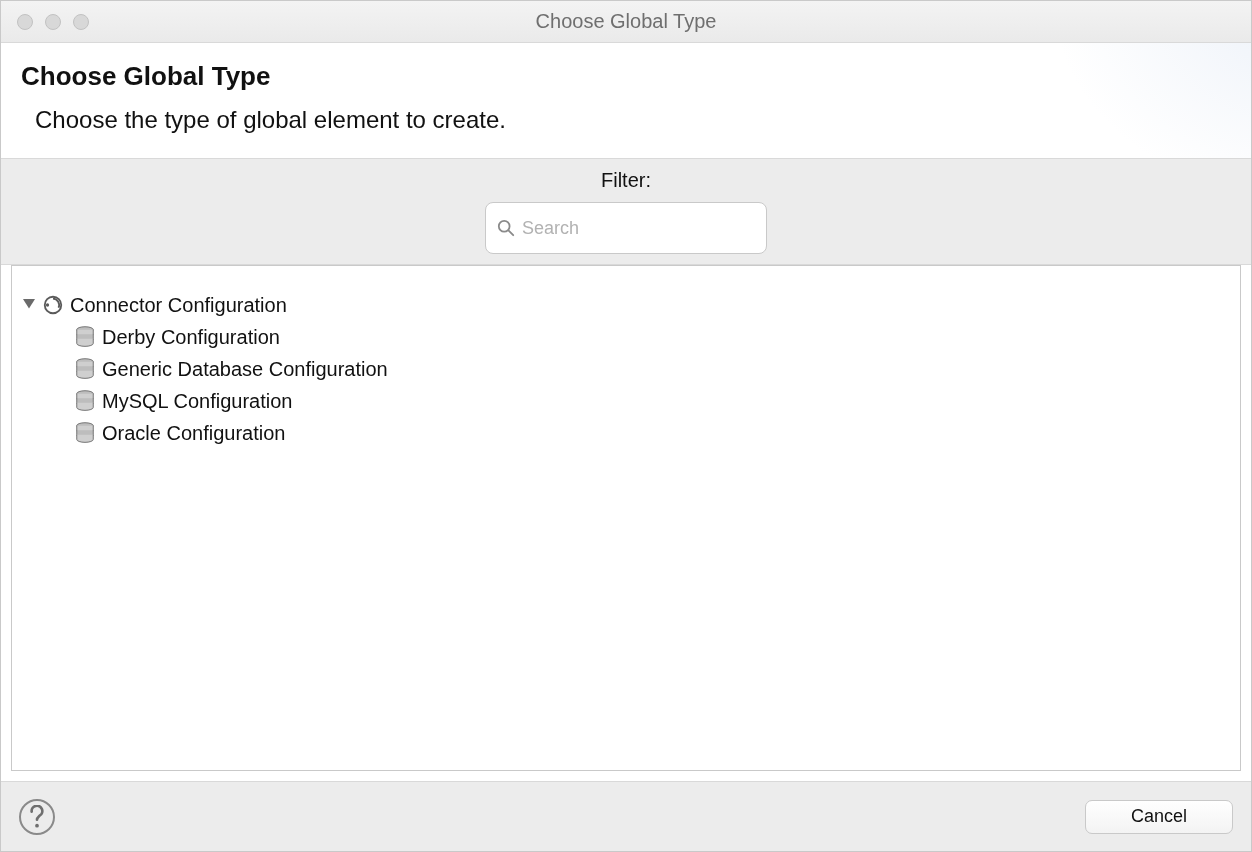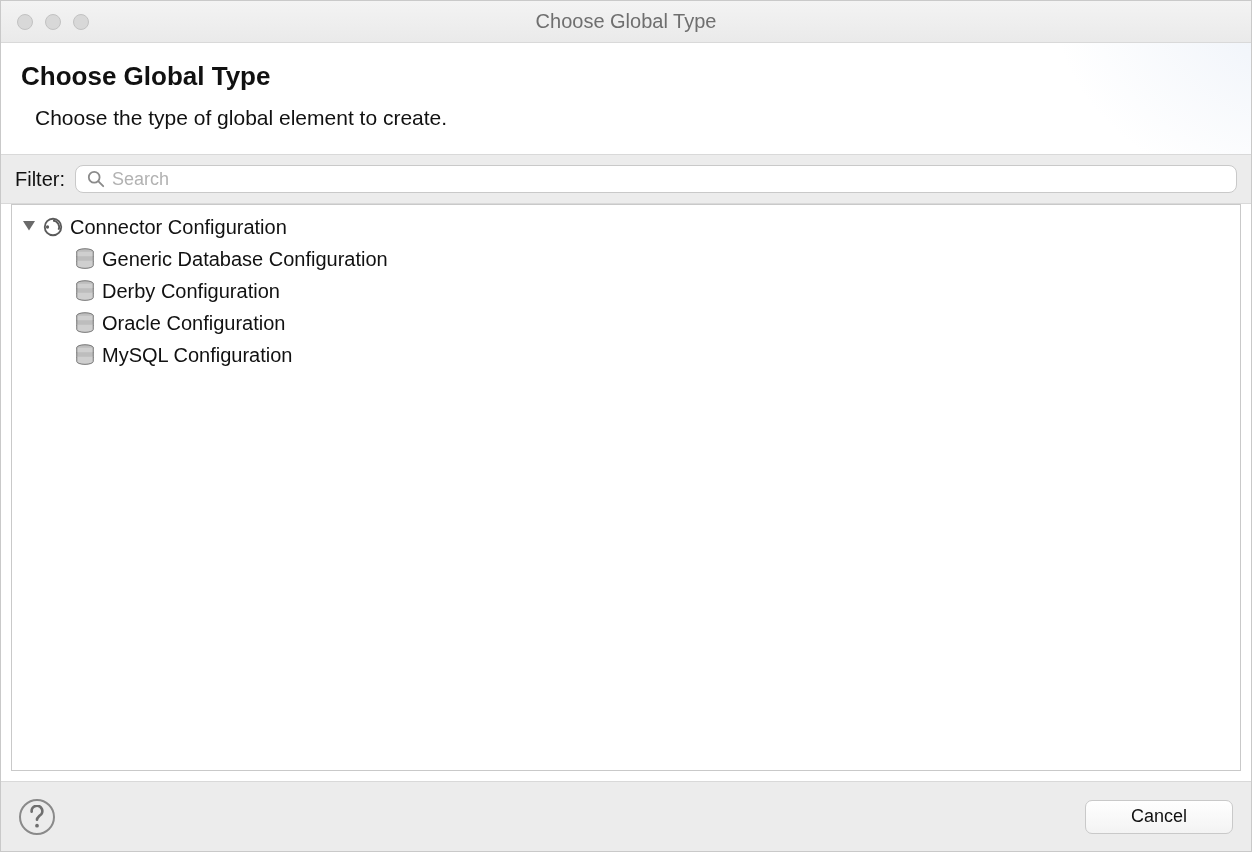--- a/index.html
+++ b/index.html
@@ -4,29 +4,29 @@
 <style>
   * { box-sizing: border-box; margin: 0; padding: 0; }
   html, body { width: 1252px; height: 852px; font-family: -apple-system, "Helvetica Neue", Arial, sans-serif; background: #ececec; }
   .window { width: 1252px; height: 852px; border: 1px solid #c9c9c9; background: #ffffff; display: flex; flex-direction: column; }
   .titlebar { height: 42px; background: linear-gradient(#f3f3f3, #eaeaea); border-bottom: 1px solid #d9d9d9; display: flex; align-items: center; position: relative; }
   .traffic { display: flex; gap: 12px; margin-left: 16px; }
   .dot { width: 16px; height: 16px; border-radius: 50%; background: #d8d8d8; border: 1px solid #c2c2c2; }
   .title { position: absolute; left: 0; right: 0; text-align: center; color: #6f6f6f; font-size: 20px; font-weight: 400; pointer-events: none; }
   .banner { background: #ffffff; padding: 18px 20px 24px 20px; border-bottom: 1px solid #d9d9d9; position: relative; overflow: hidden; }
   .banner h1 { font-size: 26px; font-weight: 700; color: #111; margin-bottom: 14px; }
-  .banner p { font-size: 21px; color: #111; margin-left: 14px; }
+  .banner p { font-size: 24px; color: #111; margin-left: 14px; }
   .banner .swoosh { position: absolute; right: -60px; top: -40px; width: 260px; height: 200px; background: radial-gradient(ellipse at top right, rgba(180,200,230,0.25), rgba(255,255,255,0) 70%); pointer-events: none; }
-  .filterbar { display: flex; align-items: center; padding: 10px 14px; gap: 10px; background: #ececec; border-bottom: 1px solid #d9d9d9; }
+  .filterbar { display: flex; align-items: center; padding: 10px 14px; gap: 10px; background: #ececec; border-bottom: 1px solid #d9d9d9; flex-direction: column; }
   .filterbar label { font-size: 20px; color: #111; }
   .searchwrap { flex: 1; position: relative; }
   .searchwrap .mag { position: absolute; left: 12px; top: 50%; transform: translateY(-50%); color: #8a8a8a; }
-  .searchwrap input { width: 100%; height: 28px; border: 1px solid #c9c9c9; border-radius: 8px; background: #fff; padding: 0 12px 0 36px; font-size: 18px; color: #333; outline: none; }
+  .searchwrap input { width: 100%; height: 52px; border: 1px solid #c9c9c9; border-radius: 8px; background: #fff; padding: 0 12px 0 36px; font-size: 18px; color: #333; outline: none; }
   .searchwrap input::placeholder { color: #b2b2b2; }
-  .treewrap { flex: 1; margin: 0 10px 10px 10px; background: #fff; border: 1px solid #c9c9c9; overflow: auto; padding: 6px 4px; }
+  .treewrap { flex: 1; margin: 0 10px 10px 10px; background: #fff; border: 1px solid #c9c9c9; overflow: auto; padding: 23px 4px; }
   .node { display: flex; align-items: center; height: 32px; font-size: 20px; color: #111; user-select: none; cursor: default; }
   .node .disclosure { width: 18px; display: inline-flex; justify-content: center; color: #6a6a6a; margin-right: 2px; }
   .node.parent { padding-left: 4px; }
   .node.child { padding-left: 56px; }
   .node .icon { width: 26px; display: inline-flex; justify-content: center; margin-right: 4px; }
   .footer { height: 70px; background: #ececec; border-top: 1px solid #d9d9d9; display: flex; align-items: center; padding: 0 18px; gap: 0; }
   .footer .spacer { flex: 1; }
   .btn { min-width: 148px; height: 34px; border: 1px solid #c9c9c9; border-radius: 7px; background: linear-gradient(#ffffff, #f3f3f3); font-size: 18px; color: #111; cursor: pointer; }
   .help { width: 36px; height: 36px; border: 2px solid #8a8a8a; border-radius: 50%; display: flex; align-items: center; justify-content: center; color: #6f6f6f; cursor: pointer; background: transparent; }
   svg { display: block; }
@@ -84,57 +84,57 @@
 
     <div class="node child">
       <span class="icon">
         <svg width="22" height="24" viewBox="0 0 24 26">
           <ellipse cx="12" cy="5" rx="9" ry="3.2" fill="#bdbdbd" stroke="#6a6a6a"></ellipse>
           <path d="M3 5 v5 a9 3.2 0 0 0 18 0 v-5" fill="#cfcfcf" stroke="#6a6a6a"></path>
           <path d="M3 10 v5 a9 3.2 0 0 0 18 0 v-5" fill="#bdbdbd" stroke="#6a6a6a"></path>
           <path d="M3 15 v5 a9 3.2 0 0 0 18 0 v-5" fill="#cfcfcf" stroke="#6a6a6a"></path>
         </svg>
       </span>
+      <span>Derby Configuration</span>
+    </div>
+
+    <div class="node child">
+      <span class="icon">
+        <svg width="22" height="24" viewBox="0 0 24 26">
+          <ellipse cx="12" cy="5" rx="9" ry="3.2" fill="#bdbdbd" stroke="#6a6a6a"></ellipse>
+          <path d="M3 5 v5 a9 3.2 0 0 0 18 0 v-5" fill="#cfcfcf" stroke="#6a6a6a"></path>
+          <path d="M3 10 v5 a9 3.2 0 0 0 18 0 v-5" fill="#bdbdbd" stroke="#6a6a6a"></path>
+          <path d="M3 15 v5 a9 3.2 0 0 0 18 0 v-5" fill="#cfcfcf" stroke="#6a6a6a"></path>
+        </svg>
+      </span>
       <span>Generic Database Configuration</span>
     </div>
 
     <div class="node child">
       <span class="icon">
         <svg width="22" height="24" viewBox="0 0 24 26">
           <ellipse cx="12" cy="5" rx="9" ry="3.2" fill="#bdbdbd" stroke="#6a6a6a"></ellipse>
           <path d="M3 5 v5 a9 3.2 0 0 0 18 0 v-5" fill="#cfcfcf" stroke="#6a6a6a"></path>
           <path d="M3 10 v5 a9 3.2 0 0 0 18 0 v-5" fill="#bdbdbd" stroke="#6a6a6a"></path>
           <path d="M3 15 v5 a9 3.2 0 0 0 18 0 v-5" fill="#cfcfcf" stroke="#6a6a6a"></path>
         </svg>
       </span>
-      <span>Derby Configuration</span>
+      <span>MySQL Configuration</span>
     </div>
 
     <div class="node child">
       <span class="icon">
         <svg width="22" height="24" viewBox="0 0 24 26">
           <ellipse cx="12" cy="5" rx="9" ry="3.2" fill="#bdbdbd" stroke="#6a6a6a"></ellipse>
           <path d="M3 5 v5 a9 3.2 0 0 0 18 0 v-5" fill="#cfcfcf" stroke="#6a6a6a"></path>
           <path d="M3 10 v5 a9 3.2 0 0 0 18 0 v-5" fill="#bdbdbd" stroke="#6a6a6a"></path>
           <path d="M3 15 v5 a9 3.2 0 0 0 18 0 v-5" fill="#cfcfcf" stroke="#6a6a6a"></path>
         </svg>
       </span>
       <span>Oracle Configuration</span>
-    </div>
-
-    <div class="node child">
-      <span class="icon">
-        <svg width="22" height="24" viewBox="0 0 24 26">
-          <ellipse cx="12" cy="5" rx="9" ry="3.2" fill="#bdbdbd" stroke="#6a6a6a"></ellipse>
-          <path d="M3 5 v5 a9 3.2 0 0 0 18 0 v-5" fill="#cfcfcf" stroke="#6a6a6a"></path>
-          <path d="M3 10 v5 a9 3.2 0 0 0 18 0 v-5" fill="#bdbdbd" stroke="#6a6a6a"></path>
-          <path d="M3 15 v5 a9 3.2 0 0 0 18 0 v-5" fill="#cfcfcf" stroke="#6a6a6a"></path>
-        </svg>
-      </span>
-      <span>MySQL Configuration</span>
     </div>
 
   </div>
 
   <div class="footer">
     <button class="help">
       <span>
         <svg width="18" height="24" viewBox="0 0 12 18">
           <path d="M2 5 a4 4 0 1 1 6 3 c-1 1 -2 1.5 -2 3" fill="none" stroke="#6f6f6f" stroke-width="2" stroke-linecap="round"></path>
           <circle cx="6" cy="15.5" r="1.4" fill="#6f6f6f"></circle>

